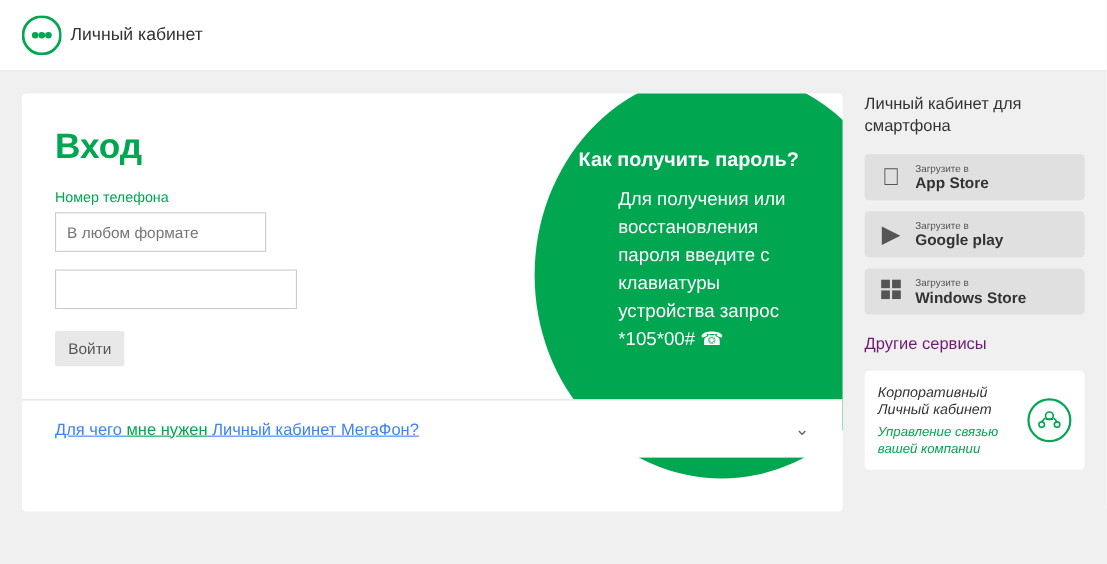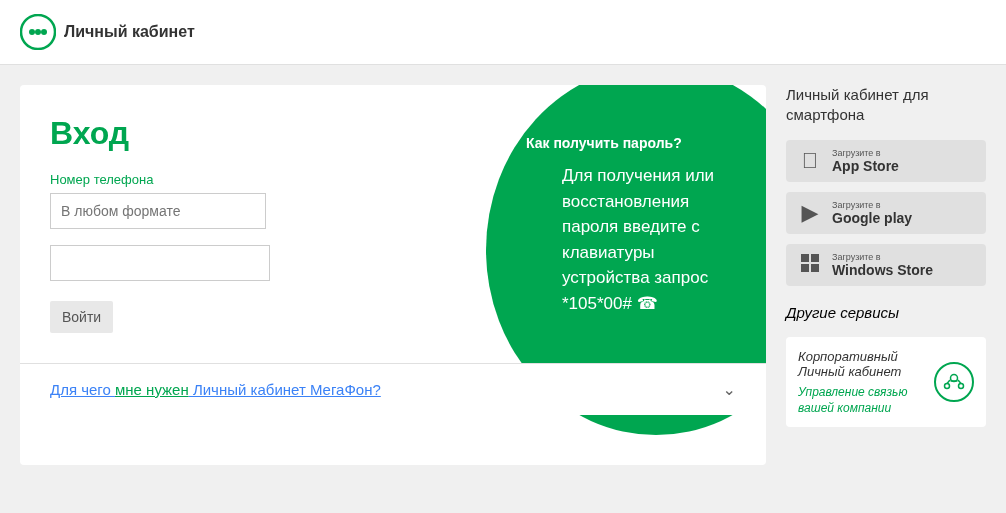--- a/index.html
+++ b/index.html
@@ -23,21 +23,21 @@
       align-items: center;
       gap: 8px;
     }
     .logo-icon {
       width: 36px;
       height: 36px;
     }
     .header-title {
       color: #333;
       font-size: 16px;
-      font-weight: bold;
+      font-weight: normal;
     }
     .main-content {
       display: flex;
       padding: 20px;
       gap: 20px;
     }
     .left-panel {
       flex: 1;
       background: #fff;
       border-radius: 4px;
@@ -55,21 +55,21 @@
       color: #00a650;
       font-weight: bold;
       margin-bottom: 20px;
     }
     .field-label {
       color: #00a650;
       font-size: 13px;
       margin-bottom: 6px;
     }
     .field-input {
-      width: 216px;
+      width: 192px;
       height: 36px;
       border: 1px solid #ccc;
       padding: 6px 10px;
       font-size: 14px;
       color: #999;
       outline: none;
       display: block;
       margin-bottom: 16px;
     }
     .password-label {
@@ -110,21 +110,21 @@
     .info-box {
       position: absolute;
       top: 40px;
       right: 10px;
       width: 240px;
       z-index: 3;
       color: #fff;
       padding: 10px;
     }
     .info-title {
-      font-size: 14px;
+      font-size: 18px;
       font-weight: bold;
       margin-bottom: 12px;
     }
     .info-text {
       font-size: 17px;
       line-height: 1.5;
       margin-left: 36px;
     }
     .faq-section {
       border-top: 1px solid #e0e0e0;
@@ -188,24 +188,23 @@
       font-size: 9px;
       color: #555;
     }
     .store-name {
       font-size: 14px;
       font-weight: bold;
       color: #333;
     }
     .other-services-title {
       font-size: 15px;
-      color: #000000;
+      color: #701a75;
       margin-top: 8px;
       margin-bottom: 6px;
-      font-style: italic;
     }
     .service-card {
       background: #fff;
       border-radius: 4px;
       padding: 12px;
       display: flex;
       align-items: center;
       justify-content: space-between;
       cursor: pointer;
       font-style: italic;

